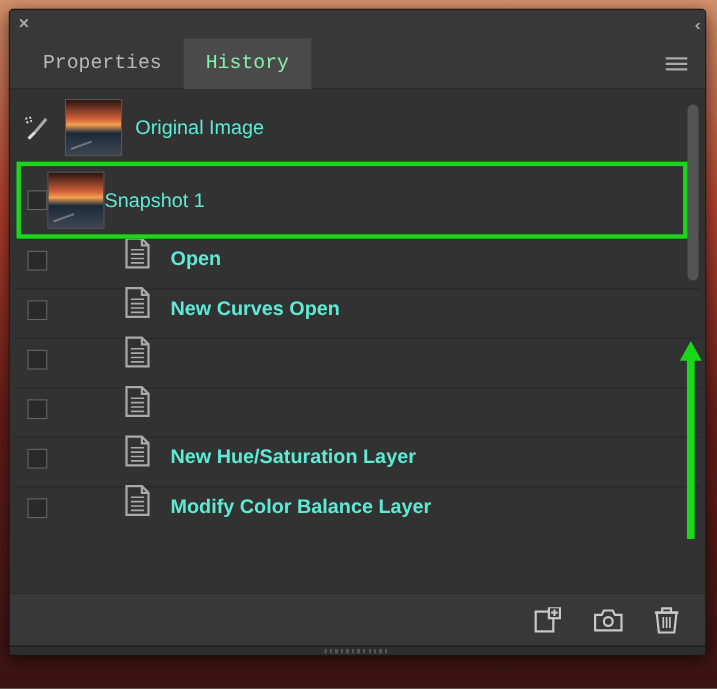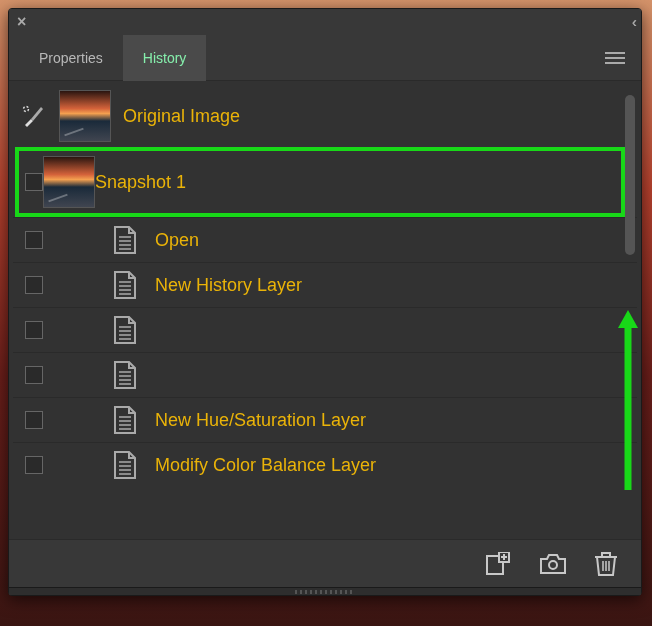--- a/index.html
+++ b/index.html
@@ -48,25 +48,26 @@
       display: flex;
       align-items: center;
       height: 46px;
       padding: 0 10px;
       background: #383838;
       border-bottom: 1px solid #2a2a2a;
     }
     .tab {
       padding: 12px 20px;
       color: #b8b8b8;
-      font-size: 14px;
+      font-size: 18px;
       cursor: pointer;
       height: 46px;
       display: flex;
       align-items: center;
+      font-family: Liberation Mono, monospace;
     }
     .tab.active {
       background: #4a4a4a;
       color: #86efac;
       font-weight: 500;
     }
     .menu-icon {
       margin-left: auto;
       color: #aaa;
       cursor: pointer;
@@ -107,21 +108,21 @@
       content: '';
       position: absolute;
       bottom: 8px;
       left: 4px;
       width: 20px;
       height: 2px;
       background: rgba(255,255,255,0.3);
       transform: rotate(-20deg);
     }
     .item-label {
-      color: #eab308;
+      color: #5eead4;
       font-size: 18px;
     }
     .snapshot-row {
       display: flex;
       align-items: center;
       height: 70px;
       padding: 0 12px;
       position: relative;
     }
     .highlight-box {
@@ -141,25 +142,26 @@
       background: #2a2a2a;
     }
     .history-list {
       flex: 1;
       overflow: hidden;
       display: flex;
       flex-direction: column;
     }
     .history-item {
       display: flex;
-      align-items: center;
+      align-items: flex-end;
       height: 45px;
       padding: 16px 12px;
       gap: 16px;
       border-top: 1px solid #2a2a2a;
+      font-weight: bold;
     }
     .history-indent {
       width: 36px;
     }
     .doc-icon {
       width: 28px;
       height: 32px;
       display: flex;
       align-items: center;
       justify-content: center;
@@ -277,21 +279,21 @@
         <div class="doc-icon">
           <svg width="24" height="30" viewBox="0 0 24 30">
               <path d="M2 2 L16 2 L22 8 L22 28 L2 28 Z" fill="none" stroke="#aaa" stroke-width="2"></path>
               <path d="M16 2 L16 8 L22 8" fill="none" stroke="#aaa" stroke-width="2"></path>
               <line x1="6" y1="12" x2="18" y2="12" stroke="#aaa" stroke-width="1.5"></line>
               <line x1="6" y1="16" x2="18" y2="16" stroke="#aaa" stroke-width="1.5"></line>
               <line x1="6" y1="20" x2="18" y2="20" stroke="#aaa" stroke-width="1.5"></line>
               <line x1="6" y1="24" x2="18" y2="24" stroke="#aaa" stroke-width="1.5"></line>
             </svg>
         </div>
-        <span class="item-label">New History Layer</span>
+        <span class="item-label">New Curves Open</span>
       </div>
       <div class="history-item">
         <div class="checkbox"></div>
         <div class="history-indent"></div>
         <div class="doc-icon">
           <svg width="24" height="30" viewBox="0 0 24 30">
               <path d="M2 2 L16 2 L22 8 L22 28 L2 28 Z" fill="none" stroke="#aaa" stroke-width="2"></path>
               <path d="M16 2 L16 8 L22 8" fill="none" stroke="#aaa" stroke-width="2"></path>
               <line x1="6" y1="12" x2="18" y2="12" stroke="#aaa" stroke-width="1.5"></line>
               <line x1="6" y1="16" x2="18" y2="16" stroke="#aaa" stroke-width="1.5"></line>

